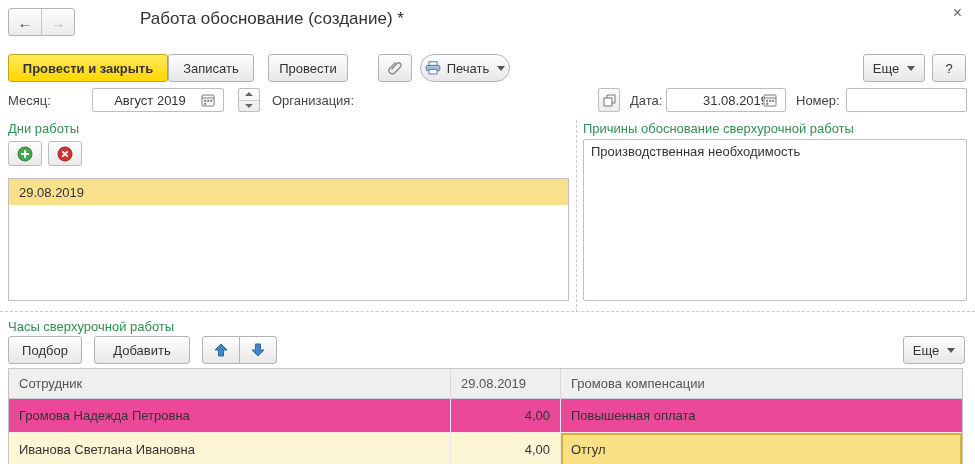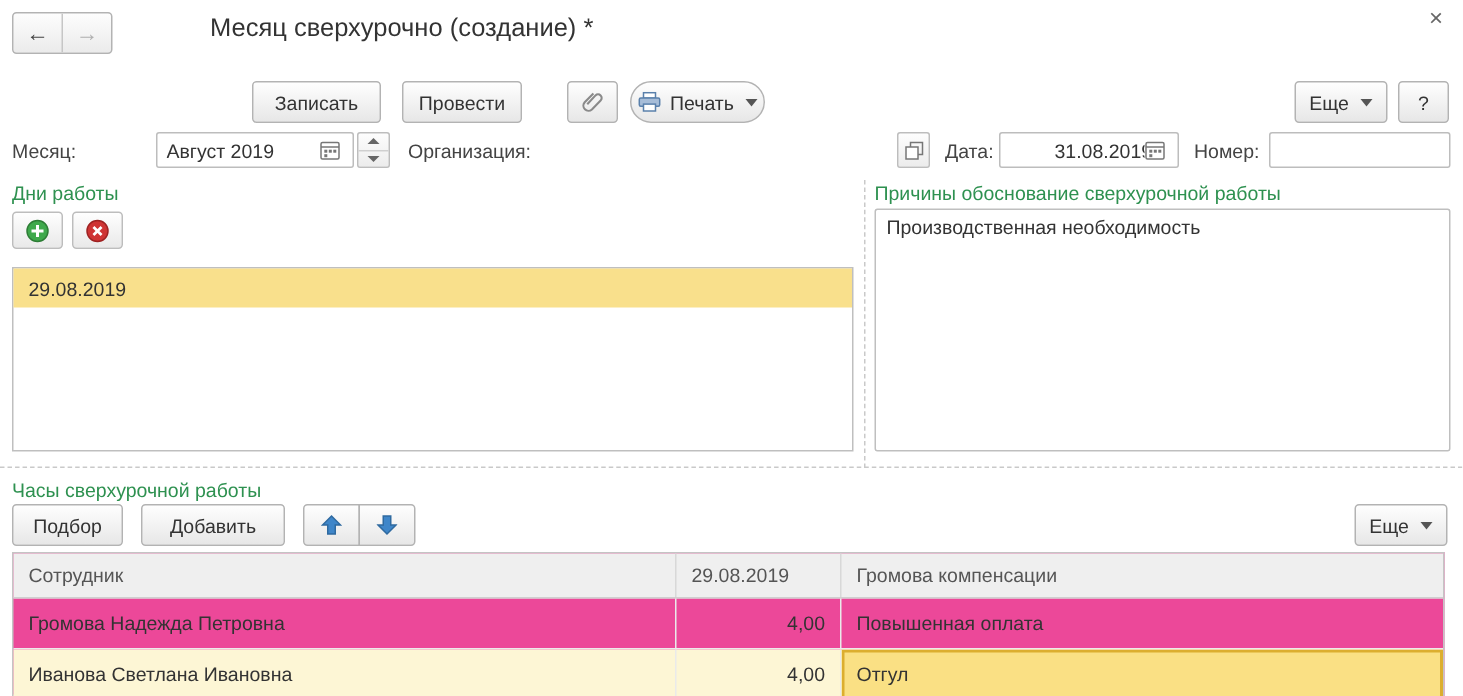--- a/index.html
+++ b/index.html
@@ -55,23 +55,26 @@
 </style>
 </head>
 <body>
 
 <div class="window">
 
   <div class="navgroup">
     <div class="navbtn back">←</div>
     <div class="navbtn fwd">→</div>
   </div>
-  <div class="page-title">Месяц сверхурочно (создание) *</div>
+  <div class="page-title">Работа обоснование (создание) *</div>
   <div class="close-x">×</div>
 
+  <div class="btn primary" style="left:8px;top:54px;width:160px;">
+    <span>Провести и закрыть</span>
+  </div>
   <div class="btn" style="left:168px;top:54px;width:86px;">
     <span>Записать</span>
   </div>
   <div class="btn" style="left:268px;top:54px;width:80px;">
     <span>Провести</span>
   </div>
   <div class="btn" style="left:378px;top:54px;width:34px;padding:0;">
     <span style="display:flex;">
       <svg width="16" height="16" viewBox="0 0 16 16">
           <path d="M4.5 9.5 L10 3.6 a2.4 2.4 0 0 1 3.4 3.4 L7.6 13 a3.4 3.4 0 0 1 -4.8 -4.8 L8.6 2.4" fill="none" stroke="#8a8a8a" stroke-width="1.4"></path>
@@ -91,21 +94,21 @@
   </div>
   <div class="btn" style="left:863px;top:54px;width:62px;">
     <span>Еще</span>
     <span class="caret"></span>
   </div>
   <div class="btn" style="left:932px;top:54px;width:34px;padding:0;">
     <span>?</span>
   </div>
 
   <div class="flabel" style="left:8px;">Месяц:</div>
-  <div class="input" style="left:104px;width:132px;">
+  <div class="input" style="left:92px;width:132px;text-align:center;">
     <span class="txt">Август 2019</span>
     <span style="display:flex;margin-right:2px;">
       <svg width="14" height="14" viewBox="0 0 14 14">
           <rect x="1" y="2" width="12" height="11" rx="1" fill="none" stroke="#777"></rect>
           <line x1="1" y1="5" x2="13" y2="5" stroke="#777"></line>
           <rect x="3.2" y="6.8" width="2" height="2" fill="#777"></rect>
           <rect x="6.2" y="6.8" width="2" height="2" fill="#777"></rect>
           <rect x="9.2" y="6.8" width="2" height="2" fill="#777"></rect>
           <rect x="3.2" y="9.8" width="2" height="2" fill="#777"></rect>
         </svg>

